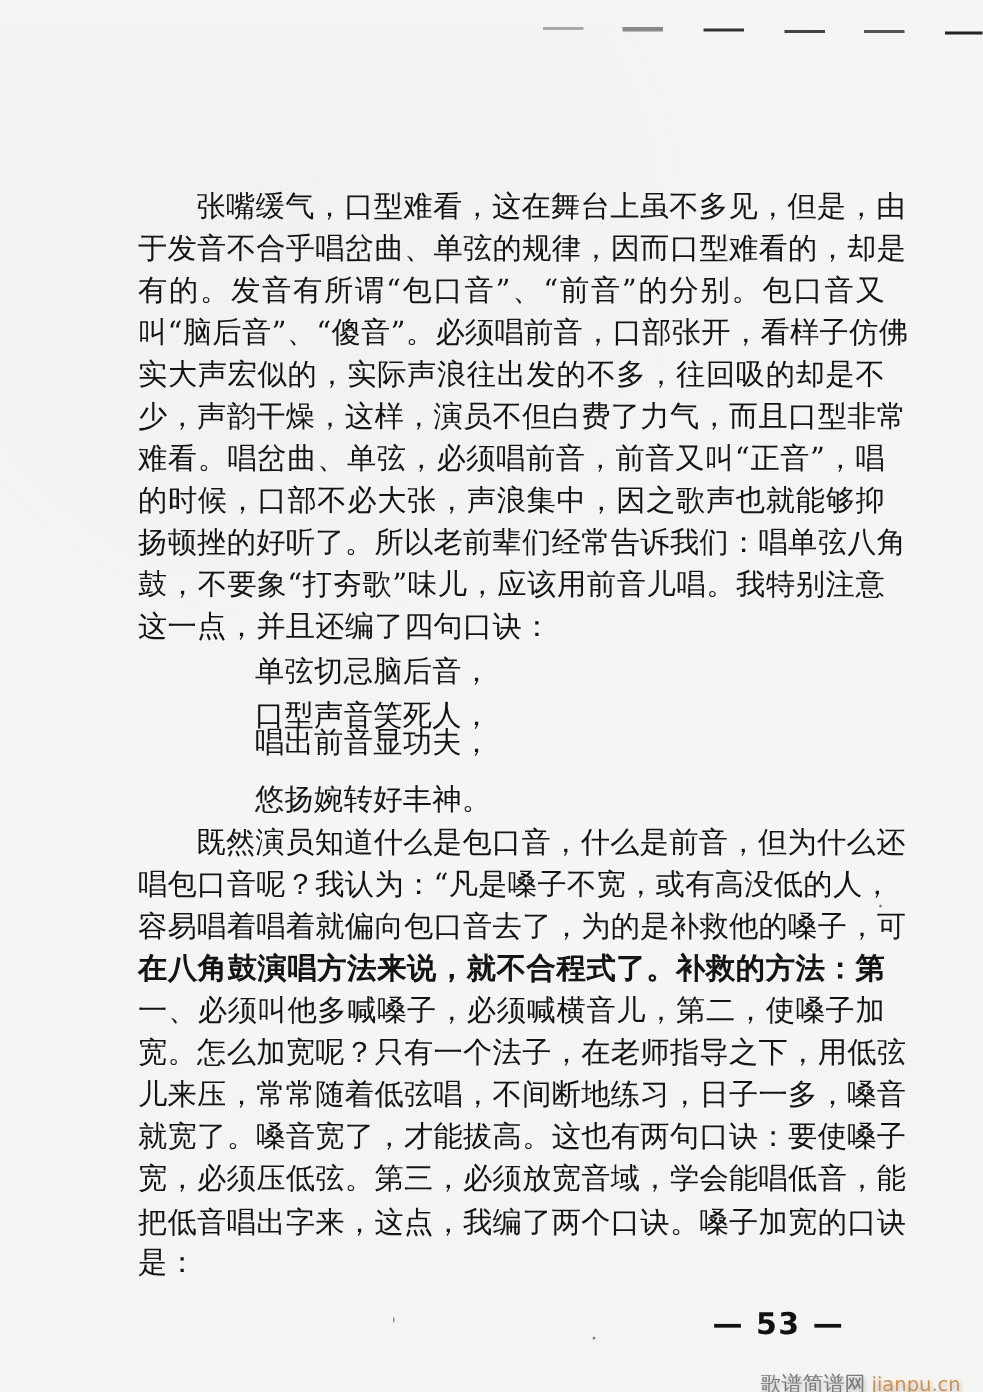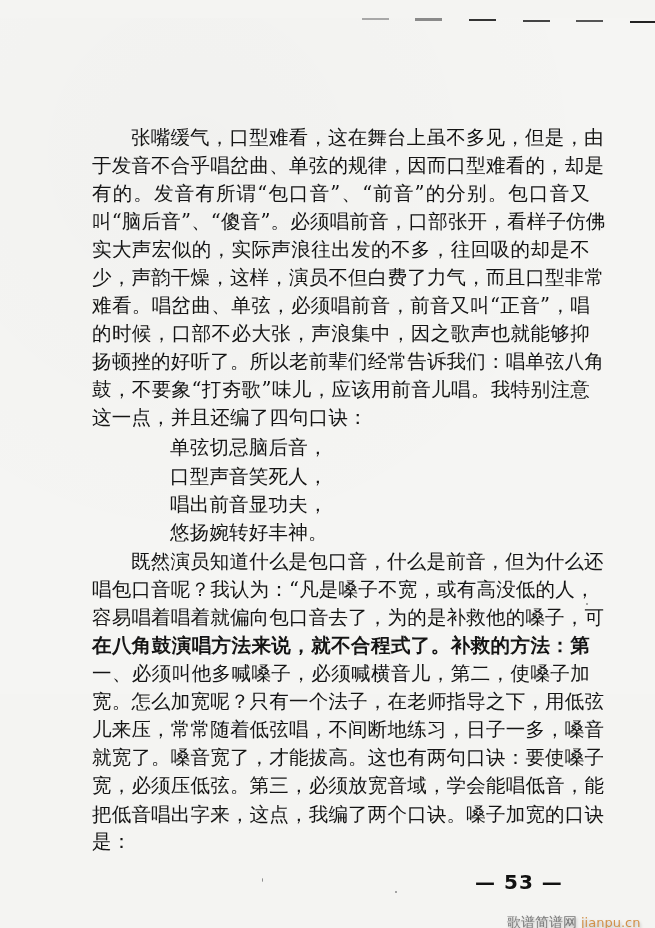--- a/index.html
+++ b/index.html
@@ -122,21 +122,21 @@
     <div class="line justify" style="top:114px;">实大声宏似的，实际声浪往出发的不多，往回吸的却是不</div>
     <div class="line justify" style="top:142px;">少，声韵干燥，这样，演员不但白费了力气，而且口型非常</div>
     <div class="line justify" style="top:170px;">难看。唱岔曲、单弦，必须唱前音，前音又叫“正音”，唱</div>
     <div class="line justify" style="top:198px;">的时候，口部不必大张，声浪集中，因之歌声也就能够抑</div>
     <div class="line justify" style="top:226px;">扬顿挫的好听了。所以老前辈们经常告诉我们：唱单弦八角</div>
     <div class="line justify" style="top:254px;">鼓，不要象“打夯歌”味儿，应该用前音儿唱。我特别注意</div>
     <div class="line" style="top:282px;">这一点，并且还编了四句口诀：</div>
 
     <div class="line indent-verse" style="top:312px;">单弦切忌脑后音，</div>
     <div class="line indent-verse" style="top:341px;">口型声音笑死人，</div>
-    <div class="line indent-verse" style="top:369px;">唱出前音显功夫，</div>
+    <div class="line indent-verse" style="top:359px;">唱出前音显功夫，</div>
     <div class="line indent-verse" style="top:397px;">悠扬婉转好丰神。</div>
 
     <div class="line para-start" style="top:426px;width:459px;text-align:justify;text-align-last:justify;">既然演员知道什么是包口音，什么是前音，但为什么还</div>
     <div class="line justify" style="top:454px;">唱包口音呢？我认为：“凡是嗓子不宽，或有高没低的人，</div>
     <div class="line justify" style="top:482px;">容易唱着唱着就偏向包口音去了，为的是补救他的嗓子，可</div>
     <div class="line justify" style="top:510px;font-weight:bold;">在八角鼓演唱方法来说，就不合程式了。补救的方法：第</div>
     <div class="line justify" style="top:538px;">一、必须叫他多喊嗓子，必须喊横音儿，第二，使嗓子加</div>
     <div class="line justify" style="top:566px;">宽。怎么加宽呢？只有一个法子，在老师指导之下，用低弦</div>
     <div class="line justify" style="top:594px;">儿来压，常常随着低弦唱，不间断地练习，日子一多，嗓音</div>
     <div class="line justify" style="top:622px;">就宽了。嗓音宽了，才能拔高。这也有两句口诀：要使嗓子</div>

